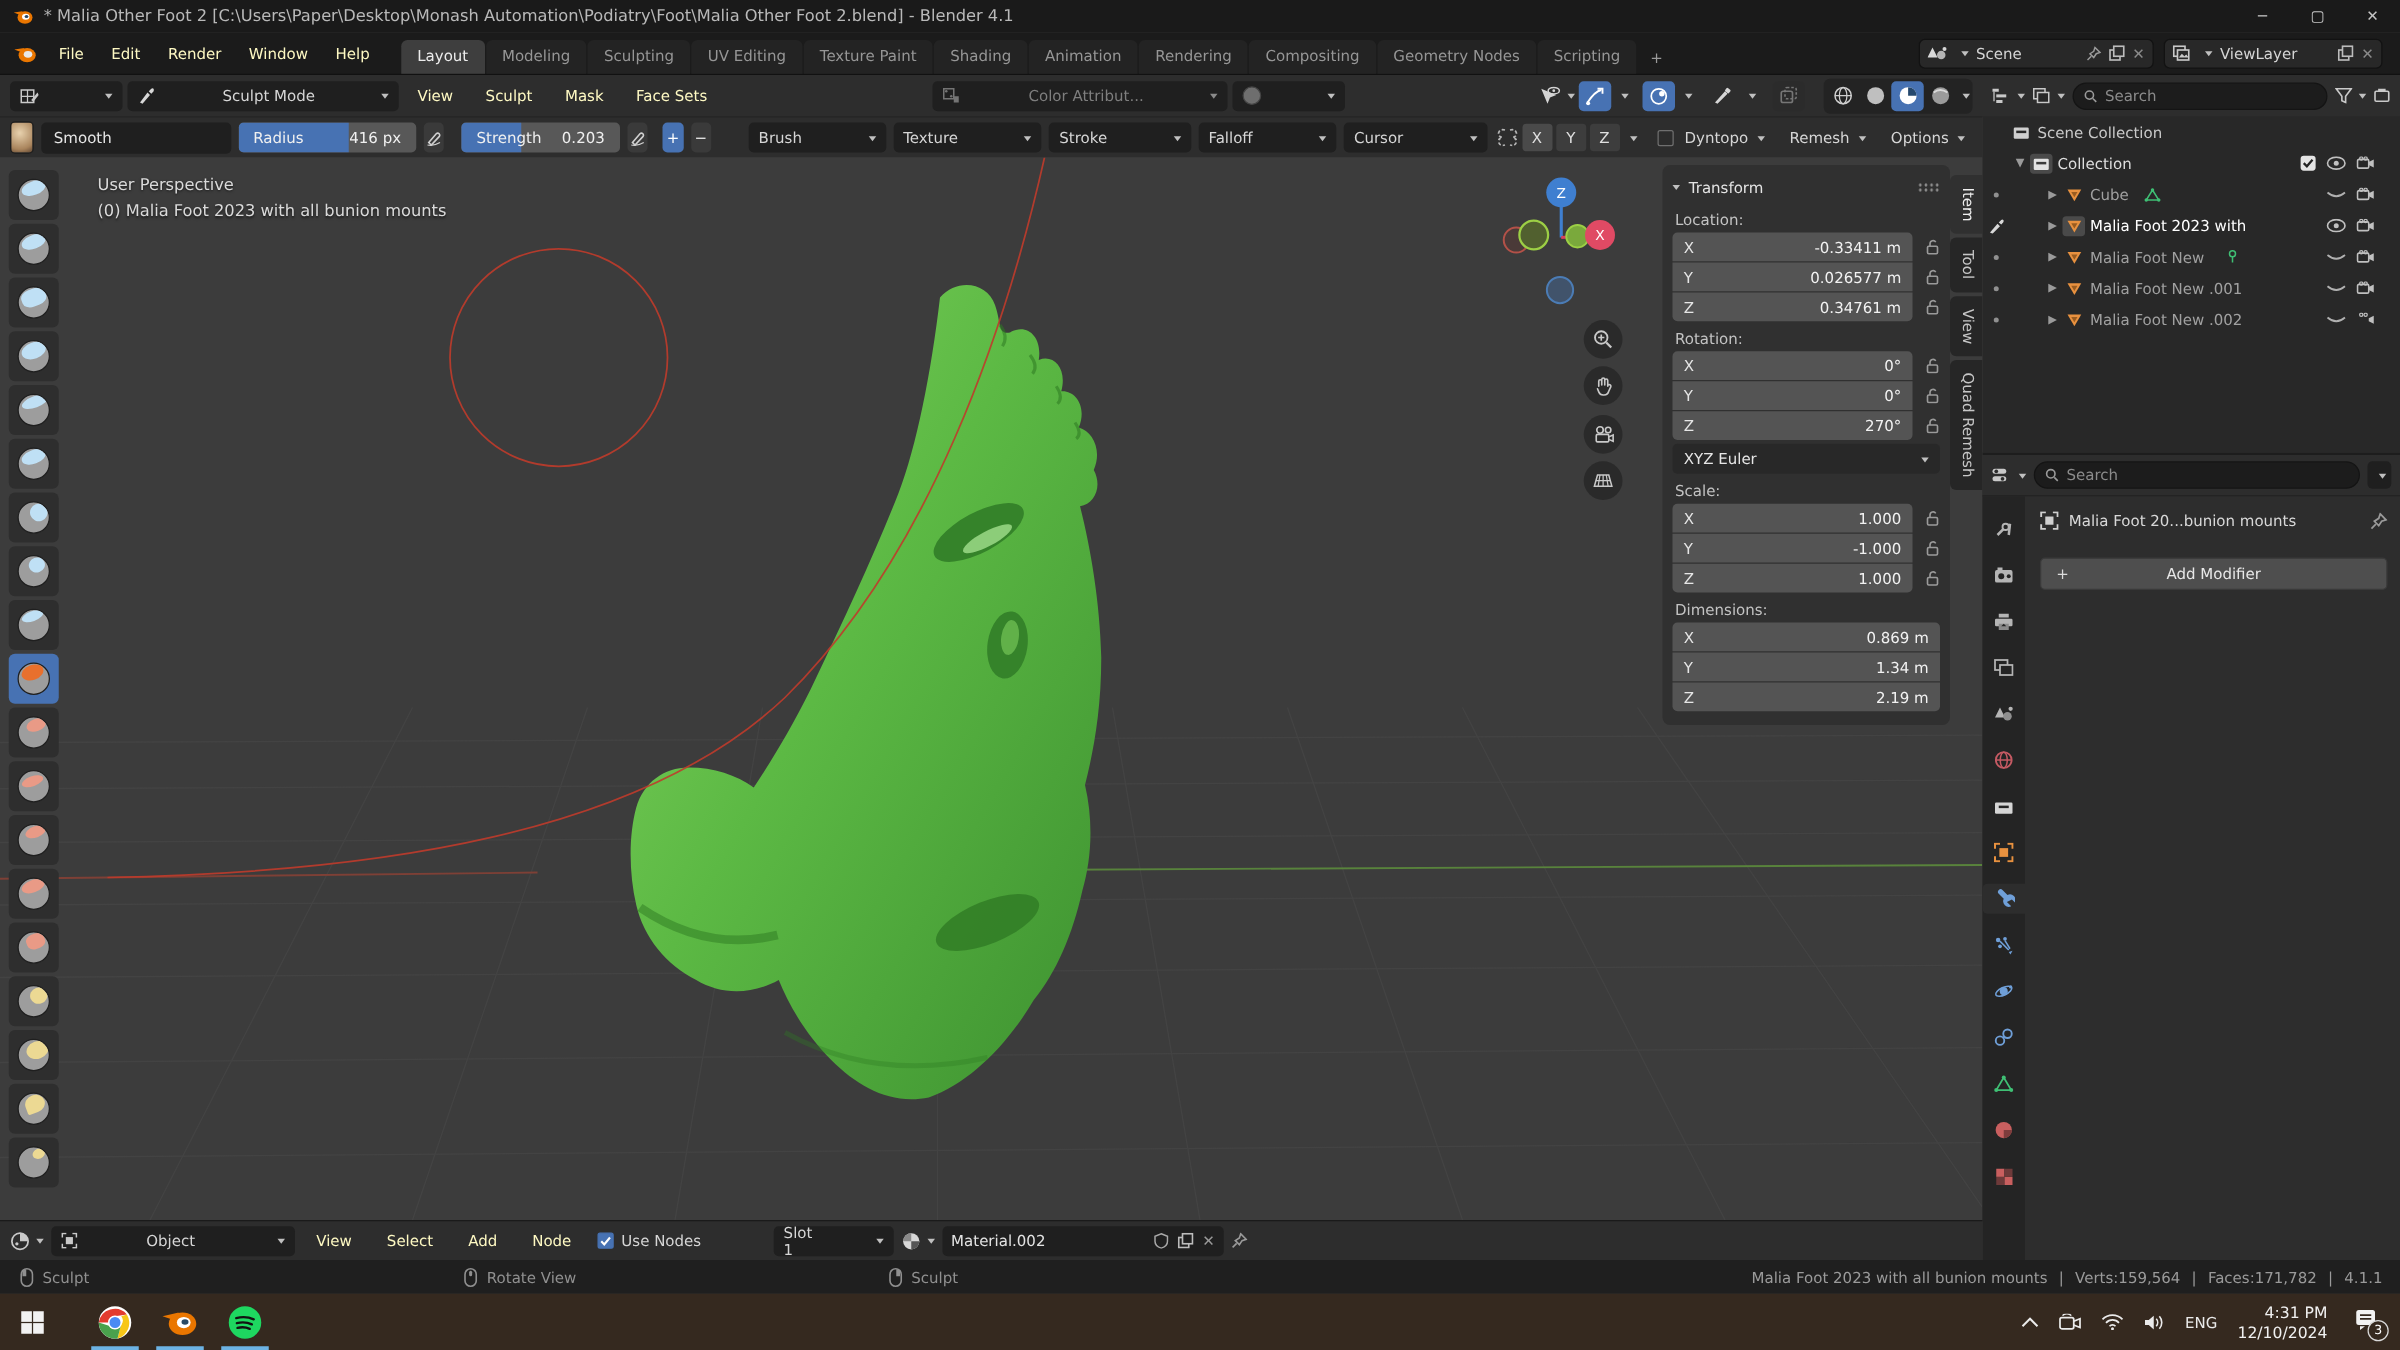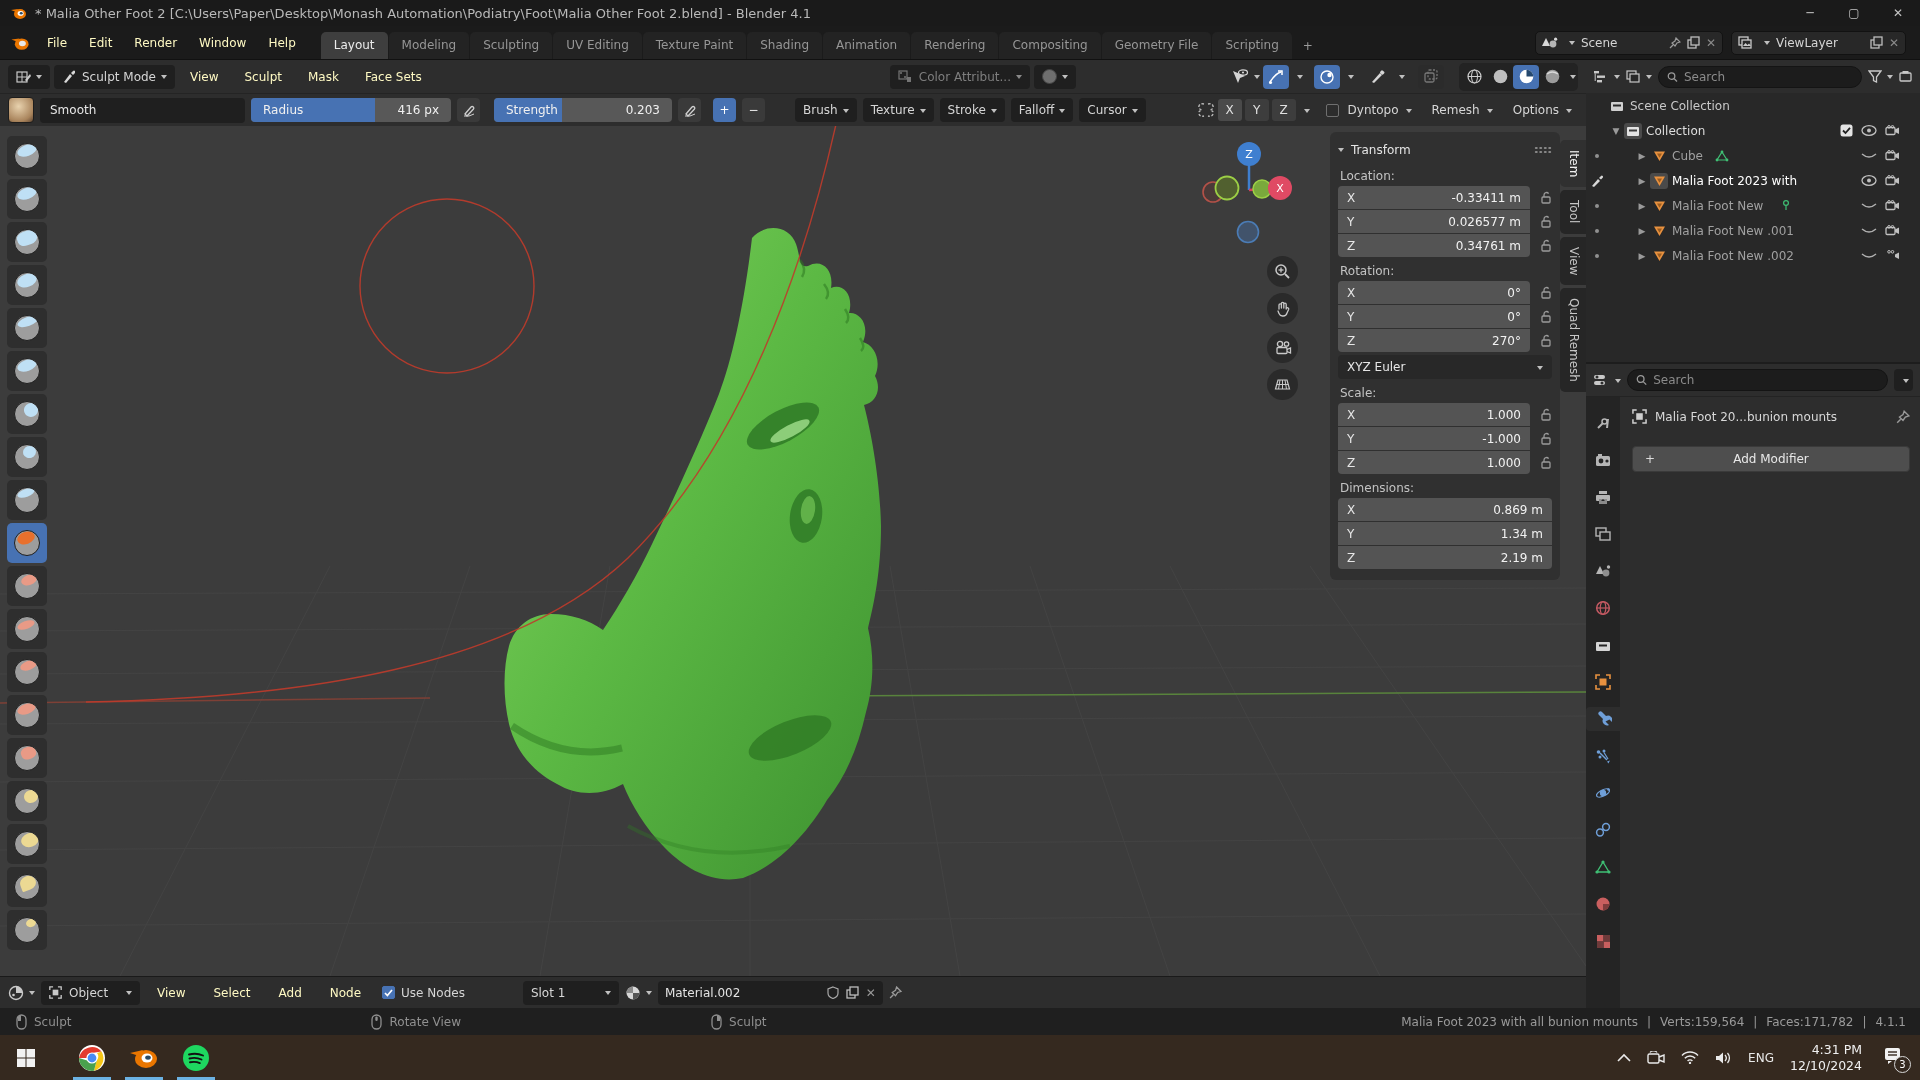--- a/index.html
+++ b/index.html
@@ -4,21 +4,21 @@
 <style>
   * { margin:0; padding:0; box-sizing:border-box; }
   html,body { width:1920px; height:1080px; overflow:hidden; background:#3c3c3c;
     font-family:"DejaVu Sans","Liberation Sans",sans-serif; font-size:12px; color:#c8c8c8; }
   .abs { position:absolute; }
   .row { display:flex; align-items:center; }
 
   
   .caret { width:0; height:0; border:3.5px solid transparent; border-top:4.5px solid #c0c0c0; margin-left:5px; margin-top:4px; flex:none;}
   .caret.dim { border-top-color:#8a8a8a; }
-  .dd { background:#1f1f1f; border-radius:4px; height:24px; display:flex; align-items:center; padding:0 8px; color:#d6d6d6; }
+  .dd { background:#1f1f1f; border-radius:4px; height:24px; display:flex; align-items:center; padding:0 8px; color:#d6d6d6;gap:48px; }
   .menu-item { padding:0 11px; color:#fef9c3; height:100%; display:flex; align-items:center; }
 
   
   #titlebar { left:0; top:0; width:1920px; height:26px; background:#1a1a1a; display:flex; align-items:center; color:#b9b9b9; font-size:13px; }
   #titlebar .logo { margin:0 8px 0 10px; }
   #win-controls { margin-left:auto; display:flex; }
   #win-controls span { width:44px; text-align:center; color:#c5c5c5; font-size:12px; }
 
   
   #topbar { left:0; top:26px; width:1920px; height:34px; background:#1b1b1b; display:flex; align-items:stretch; border-bottom:1px solid #111; }
@@ -165,21 +165,21 @@
   <div class="ws-tabs">
     <span class="ws-tab active">Layout</span>
     <span class="ws-tab">Modeling</span>
     <span class="ws-tab">Sculpting</span>
     <span class="ws-tab">UV Editing</span>
     <span class="ws-tab">Texture Paint</span>
     <span class="ws-tab">Shading</span>
     <span class="ws-tab">Animation</span>
     <span class="ws-tab">Rendering</span>
     <span class="ws-tab">Compositing</span>
-    <span class="ws-tab">Geometry File</span>
+    <span class="ws-tab">Geometry Nodes</span>
     <span class="ws-tab">Scripting</span>
     <span class="ws-add">+</span>
   </div>
   <div id="topbar-right">
     <div class="id-block">
       <svg width="16" height="14" viewBox="0 0 16 14">
           <path d="M4,2 L8,10 H0 Z" fill="#d8d8d8"></path>
           <circle cx="11" cy="8" r="3.4" fill="#b5b5b5"></circle>
           <circle cx="13.6" cy="3.2" r="1.6" fill="#d8d8d8"></circle>
         </svg>
@@ -447,20 +447,24 @@
       <path d="M512,600 Q565,636 622,622" stroke="#2e7a22" stroke-width="7" fill="none" opacity="0.5"></path>
       <path d="M628,700 Q700,740 790,720" stroke="#2e7a22" stroke-width="4" fill="none" opacity="0.35"></path>
     </g>
 
     <g stroke="#bf3b2b" fill="none" stroke-width="1.4" opacity="0.9">
       <circle cx="447" cy="160" r="87"></circle>
       <path d="M840,-20 C806,140 742,320 628,432 C512,542 300,572 86,576"></path>
     </g>
   </svg>
 
+  <div class="abs" id="vp-text">
+    <div>User Perspective</div>
+    <div>(0) Malia Foot 2023 with all bunion mounts</div>
+  </div>
 
   <div class="abs" id="sculpt-toolbar">
     <div class="brush-btn" title="Draw">
         <span class="ball blue">
           <i></i>
         </span>
       </div>
     <div class="brush-btn" title="Draw Sharp">
         <span class="ball blue">
           <i></i>

